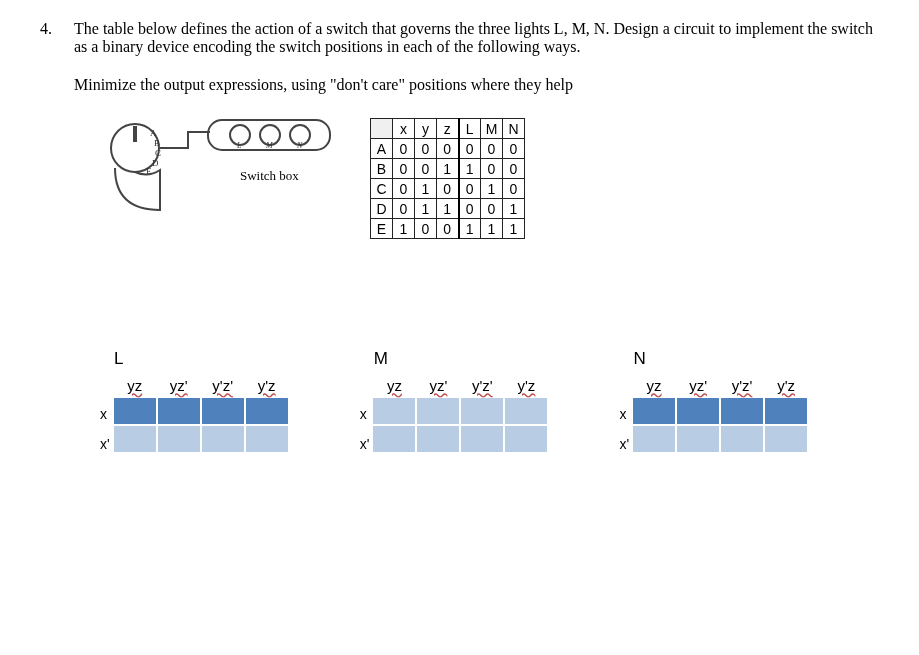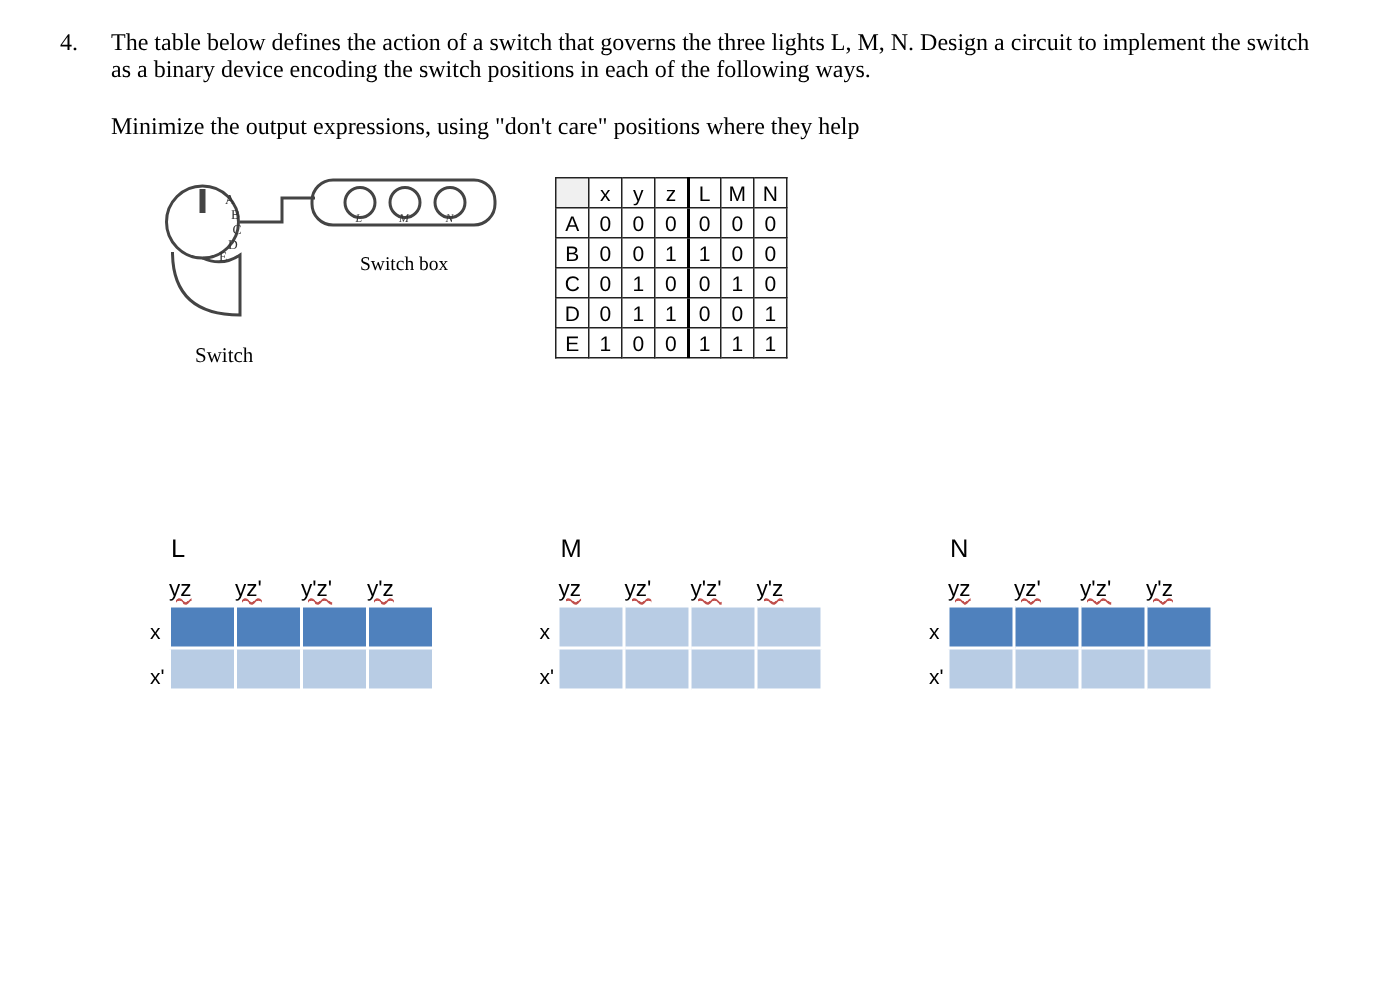--- a/index.html
+++ b/index.html
@@ -74,21 +74,21 @@
   .kmap-rowlabels div { height: 30px; display: flex; align-items: center; }
   .kmap-grid {
     border-collapse: collapse;
   }
   .kmap-grid th {
     height: 22px;
     width: 44px;
     font-family: Arial, sans-serif;
     font-weight: normal;
     font-size: 15px;
-    text-align: left;
+    text-align: center;
     border: none;
     padding: 0;
   }
   .kmap-grid th .u {
     text-decoration: underline;
     text-decoration-style: wavy;
     text-decoration-color: #c0504d;
   }
   .kmap-grid td {
     width: 44px;
@@ -130,21 +130,20 @@
 
       <rect x="108" y="2" width="122" height="30" rx="14" fill="none" stroke="#444" stroke-width="2"></rect>
       <circle cx="140" cy="17" r="10" fill="none" stroke="#444" stroke-width="2"></circle>
       <circle cx="170" cy="17" r="10" fill="none" stroke="#444" stroke-width="2"></circle>
       <circle cx="200" cy="17" r="10" fill="none" stroke="#444" stroke-width="2"></circle>
       <text x="137" y="30" font-size="8" fill="#333" font-style="italic">L</text>
       <text x="166" y="30" font-size="8" fill="#333" font-style="italic">M</text>
       <text x="197" y="30" font-size="8" fill="#333" font-style="italic">N</text>
     </svg>
     <div class="lightbox-label">Switch box</div>
-    <div class="switch-label">Switch</div>
   </div>
 
   <table class="truth-table">
     <tbody>
         <tr>
       <th class="corner"></th>
       <th>x</th>
       <th>y</th>
       <th class="thick-right">z</th>
       <th>L</th>

